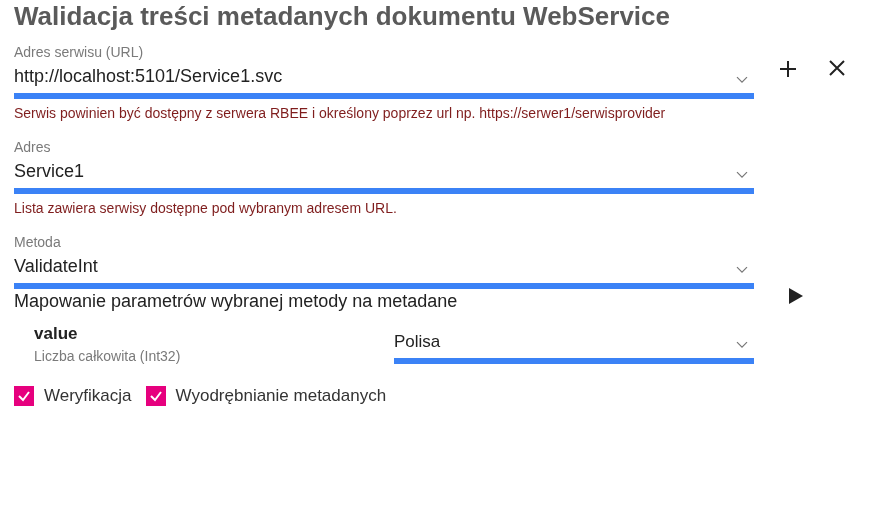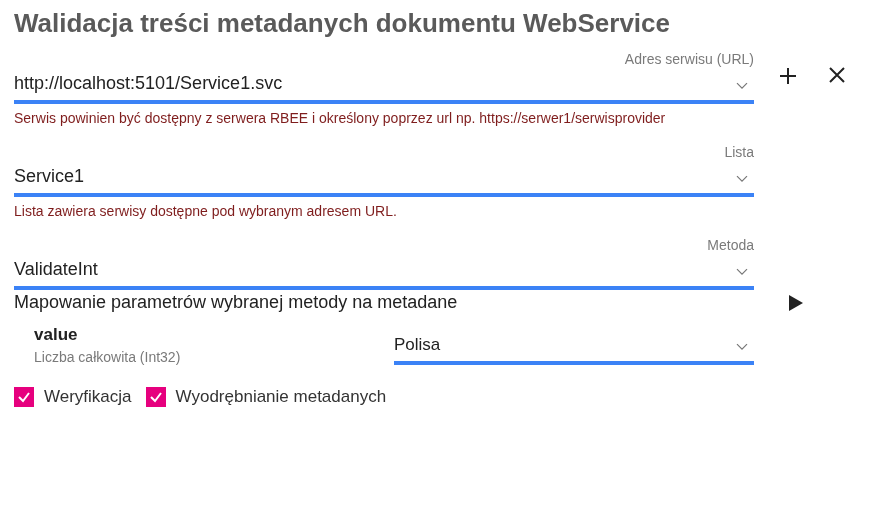--- a/index.html
+++ b/index.html
@@ -7,50 +7,49 @@
       font-family: "Segoe UI", Arial, sans-serif;
       background: #ffffff;
       color: #333;
       width: 889px;
       height: 514px;
       overflow: hidden;
       position: relative;
     }
     .page {
       display: flex;
-      padding: 8px 14px;
+      padding: 1px 14px;
     }
     .main {
       flex: 1;
       max-width: 740px;
     }
     .side {
       width: 110px;
       position: relative;
     }
     .heading {
       font-size: 26px;
       font-weight: 600;
       color: #5a5a5a;
       margin-bottom: 12px;
     }
     .field-label {
       font-size: 14px;
       color: #7a7a7a;
       margin-bottom: 2px;
-      text-align: right;
     }
     .field-row {
       position: relative;
       width: 100%;
     }
     .field-input {
       width: 100%;
       border: none;
-      border-bottom: 4px solid #3b82f6;
+      border-bottom: 6px solid #3b82f6;
       font-size: 18px;
       color: #222;
       padding: 4px 28px 6px 0;
       background: transparent;
       outline: none;
     }
     .dropdown-arrow {
       position: absolute;
       right: 6px;
       top: 50%;
@@ -141,21 +140,21 @@
     <div class="field-row">
       <input type="text" class="field-input" value="http://localhost:5101/Service1.svc" style="">
       <span class="dropdown-arrow">
         <svg width="12" height="8" viewBox="0 0 12 8">
             <path d="M1 1 L6 6 L11 1" stroke="#777" stroke-width="1.2" fill="none"></path>
           </svg>
       </span>
     </div>
     <div class="helper-text">Serwis powinien być dostępny z serwera RBEE i określony poprzez url np. https://serwer1/serwisprovider</div>
 
-    <div class="field-label">Lista</div>
+    <div class="field-label">Adres</div>
     <div class="field-row">
       <input type="text" class="field-input" value="Service1" style="">
       <span class="dropdown-arrow">
         <svg width="12" height="8" viewBox="0 0 12 8">
             <path d="M1 1 L6 6 L11 1" stroke="#777" stroke-width="1.2" fill="none"></path>
           </svg>
       </span>
     </div>
     <div class="helper-text">Lista zawiera serwisy dostępne pod wybranym adresem URL.</div>
 

